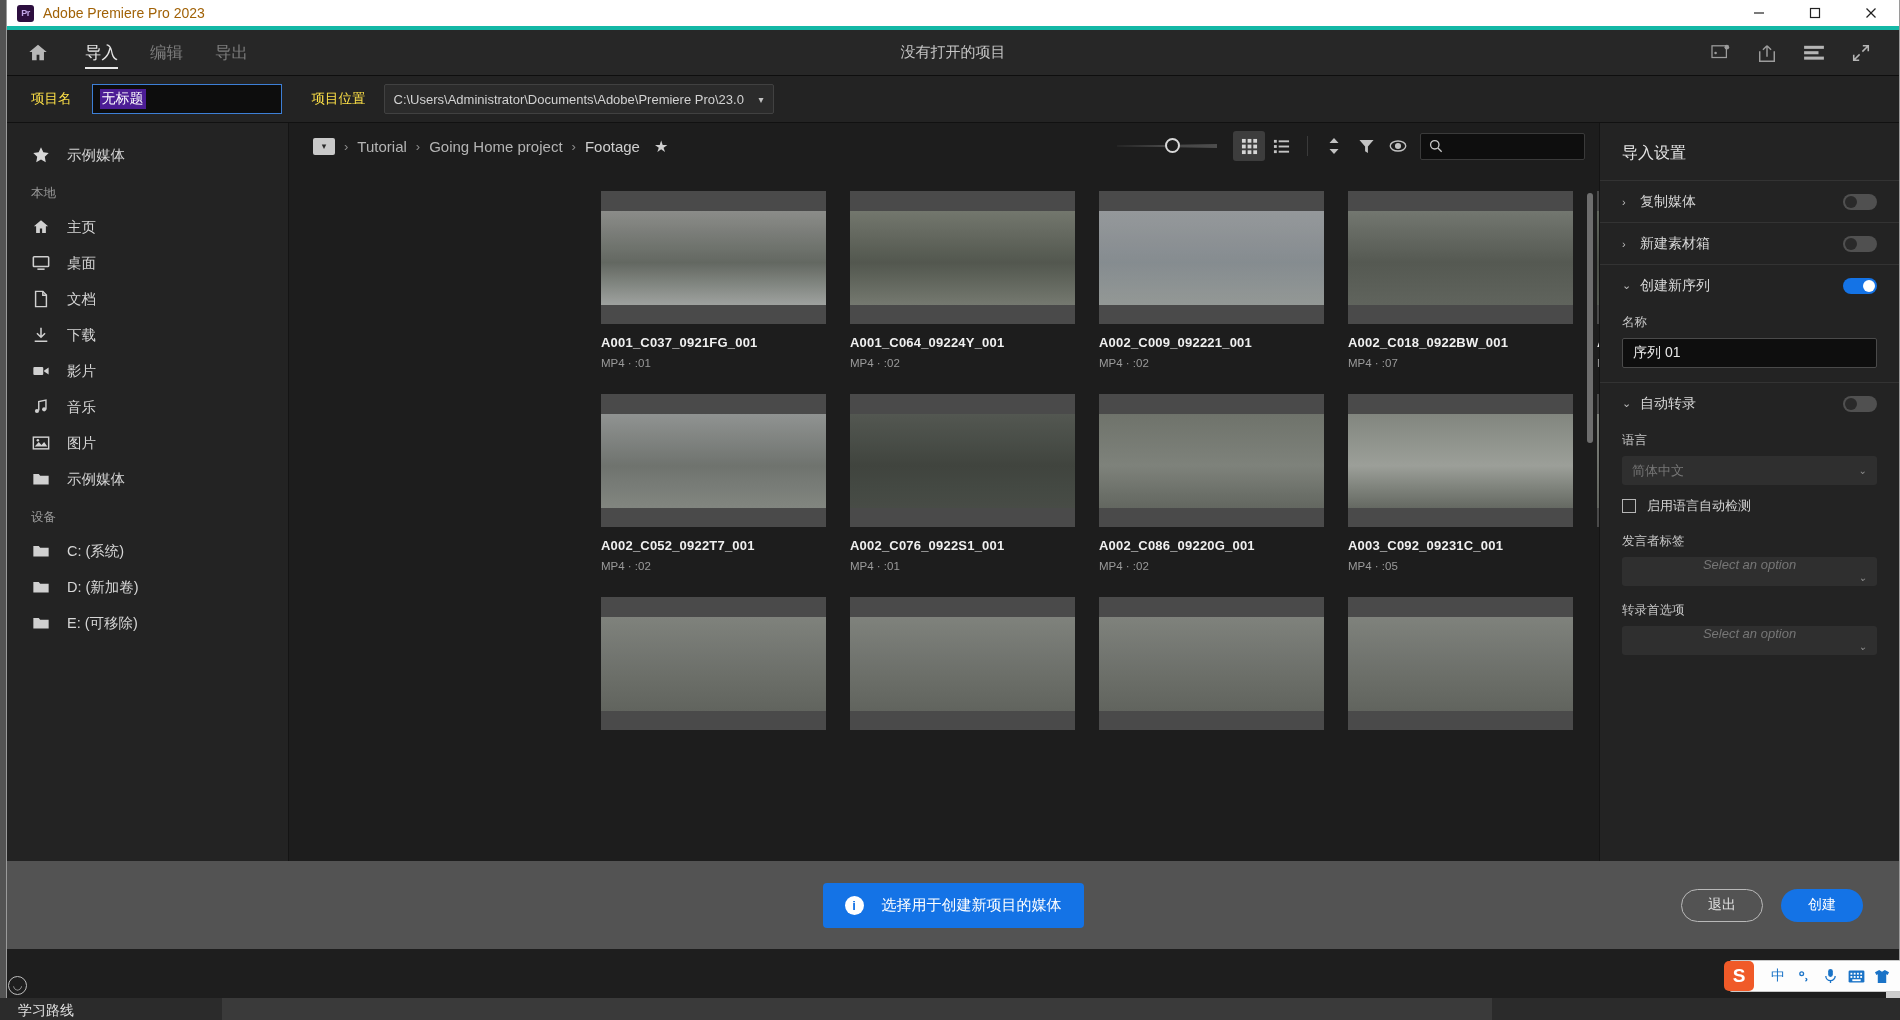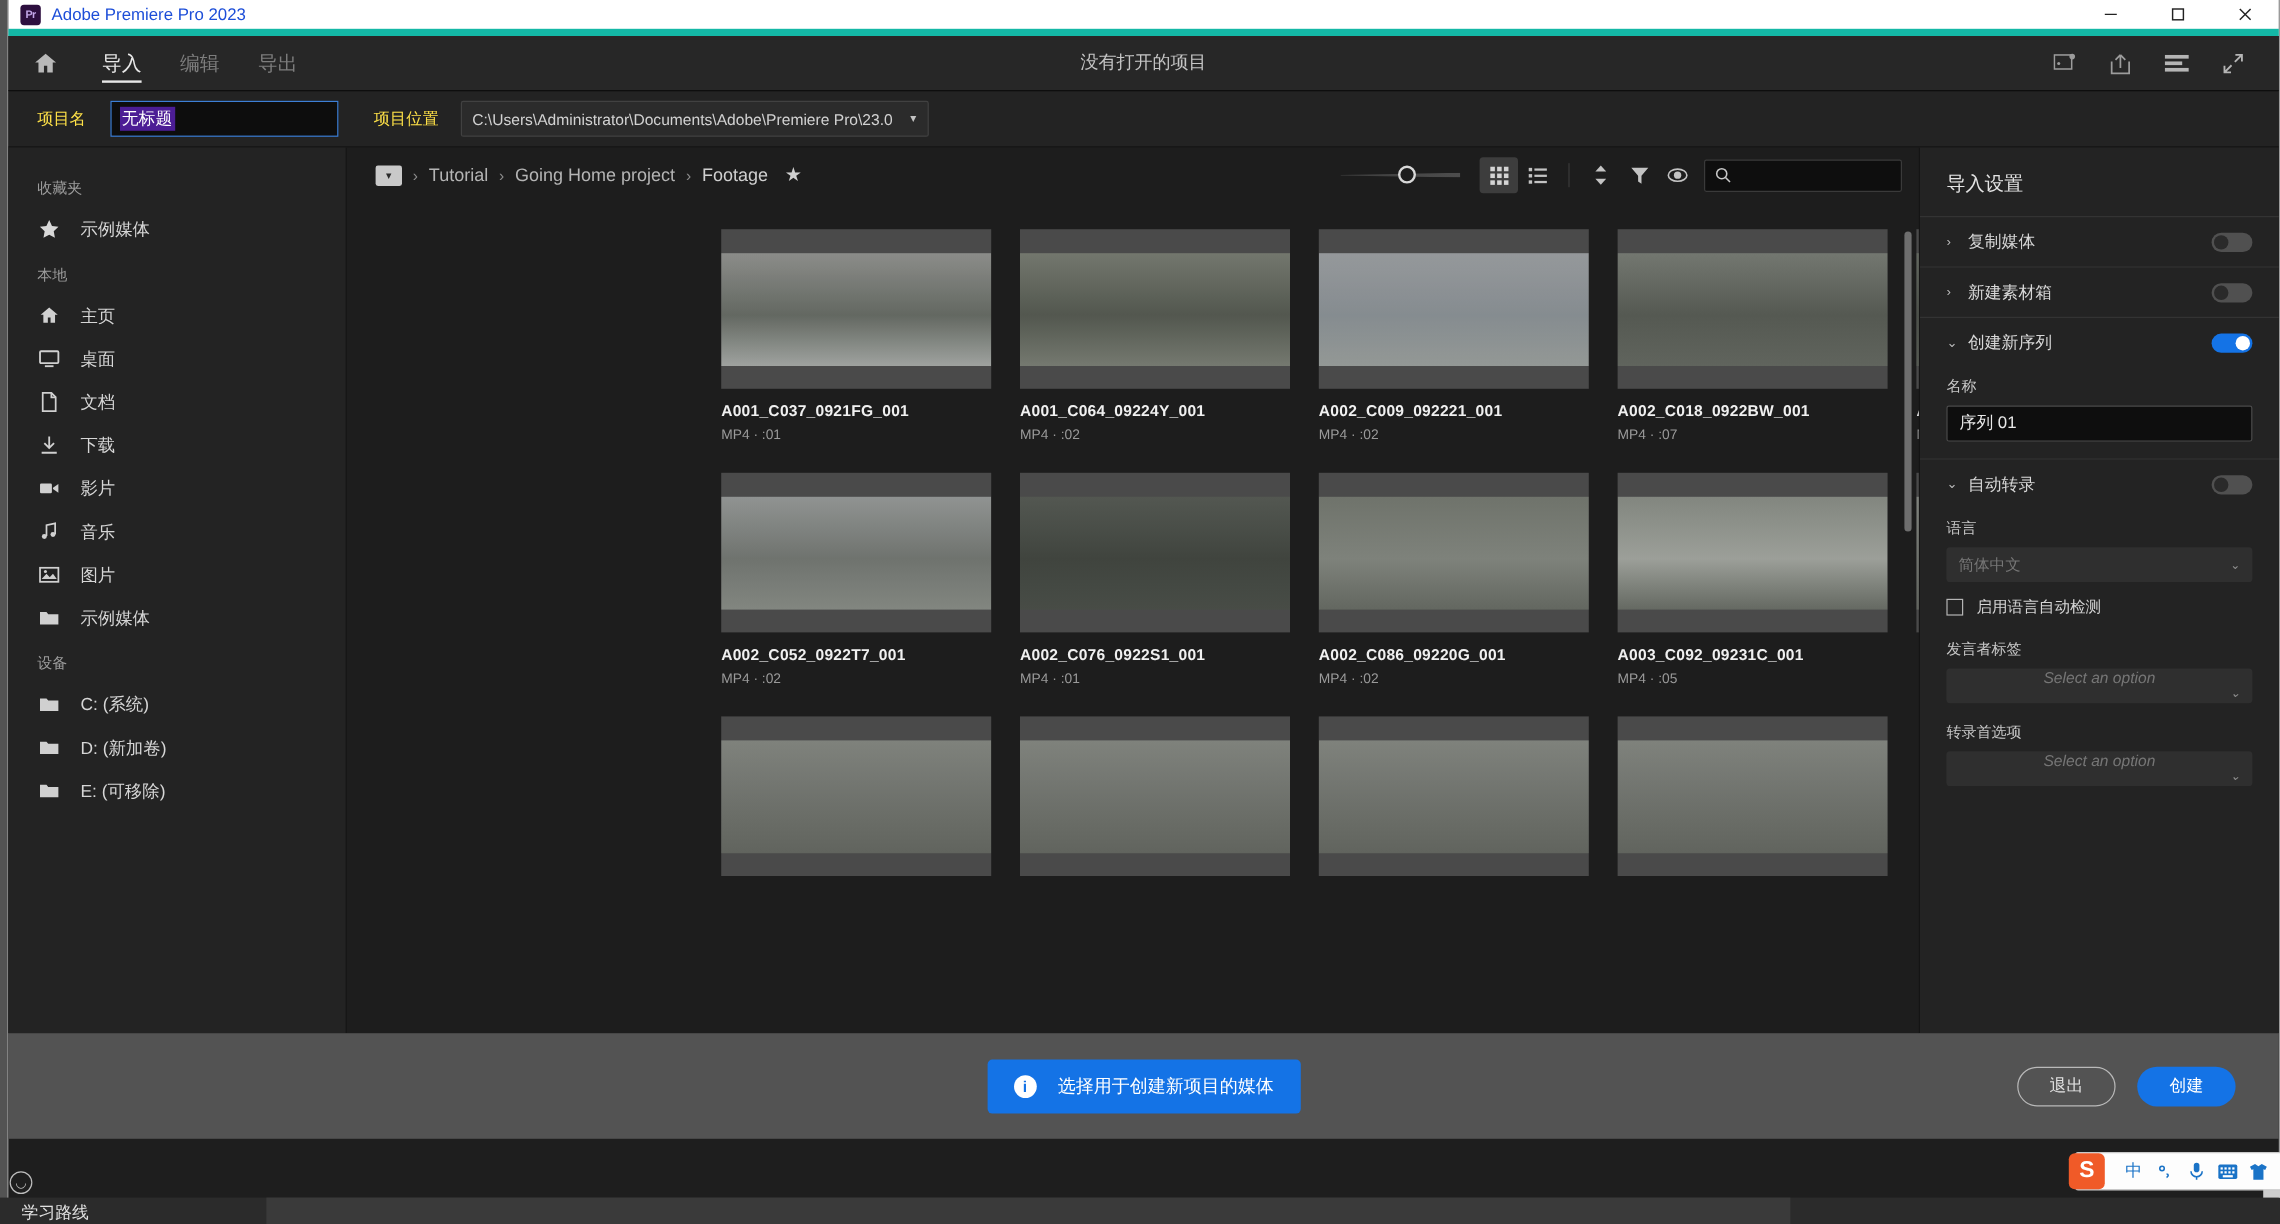--- a/index.html
+++ b/index.html
@@ -3,23 +3,23 @@
 <meta charset="utf-8">
 <style>
   * { box-sizing: border-box; margin:0; padding:0; }
   html,body { width:1900px; height:1020px; overflow:hidden; background:#535353; font-family:"Liberation Sans", sans-serif; }
 
   #app { position:relative; width:1900px; height:1020px; background:#535353; }
 
   
   .win-frame { position:absolute; left:6px; top:0; width:1894px; height:1000px; background:#1e1e1e; border:1px solid #9a9a9a; border-top:none; }
 
-  .titlebar { height:30px; background:#ffffff; display:flex; align-items:center; padding-left:10px; border-bottom:6px solid #14b8a6; }
+  .titlebar { height:30px; background:#ffffff; display:flex; align-items:center; padding-left:10px; border-bottom:4px solid #14b8a6; }
   .pr-logo { width:17px; height:17px; background:#2d0f3f; border-radius:3px; color:#c3a6e8; font-size:9px; font-weight:bold; display:flex; align-items:center; justify-content:center; letter-spacing:-0.5px; }
-  .title-text { margin-left:9px; font-size:14px; color:#1d4ed8; }
+  .title-text { margin-left:9px; font-size:14px; color:#a16207; }
   .win-btns { margin-left:auto; display:flex; height:30px; }
   .win-btn { width:56px; height:30px; display:flex; align-items:center; justify-content:center; color:#222; font-size:13px; }
 
   
   .menubar { height:26px; background:#ffffff; display:flex; align-items:center; padding-left:9px; gap:0px; }
   .menu-item { font-size:13.5px; color:#111; padding:3px 9px; }
 
   
   .app-header { height:46px; background:#272727; display:flex; align-items:center; position:relative; border-bottom:1px solid #0e0e0e; }
   .home-btn { width:62px; display:flex; align-items:center; justify-content:center; }
@@ -200,21 +200,20 @@
       <div class="proj-loc">
         <span>C:\Users\Administrator\Documents\Adobe\Premiere Pro\23.0</span>
         <span class="chev">▾</span>
       </div>
     </div>
 
     <div class="body-area">
 
       <div class="sidebar">
 
-        <div class="side-group">收藏夹</div>
         <div class="side-item">
           <span class="side-ico">
             <svg width="18" height="18" viewBox="0 0 20 20">
                 <path d="M10 1.5 12.6 7l6 .8-4.4 4.2 1.1 6-5.3-2.9-5.3 2.9 1.1-6L1.4 7.8 7.4 7z" fill="#d8d8d8"></path>
               </svg>
           </span>
           <span>示例媒体</span>
         </div>
 
         <div class="side-group">本地</div>

